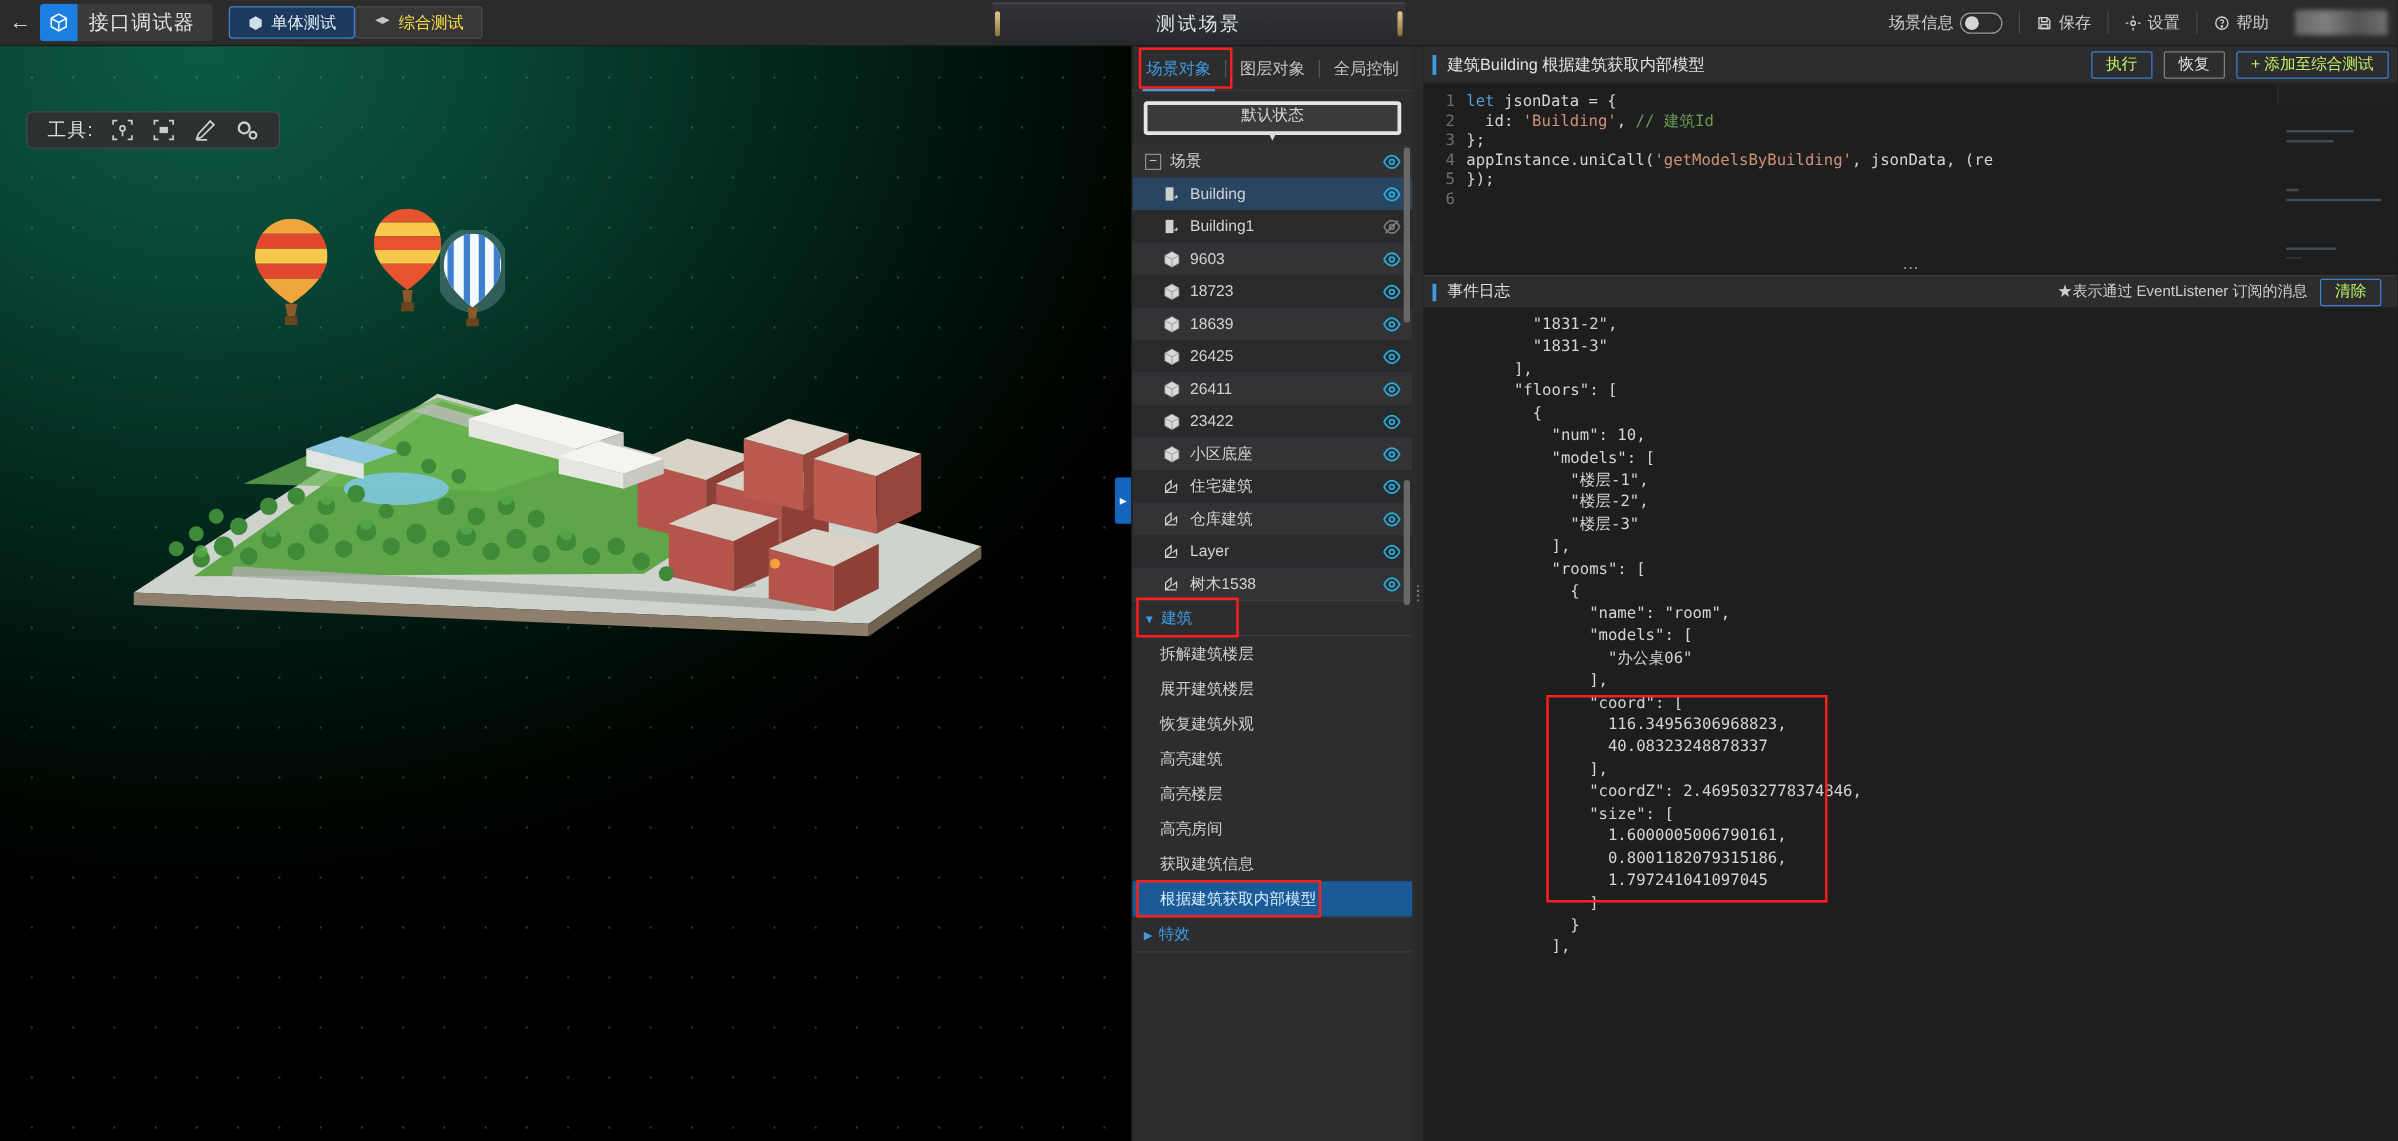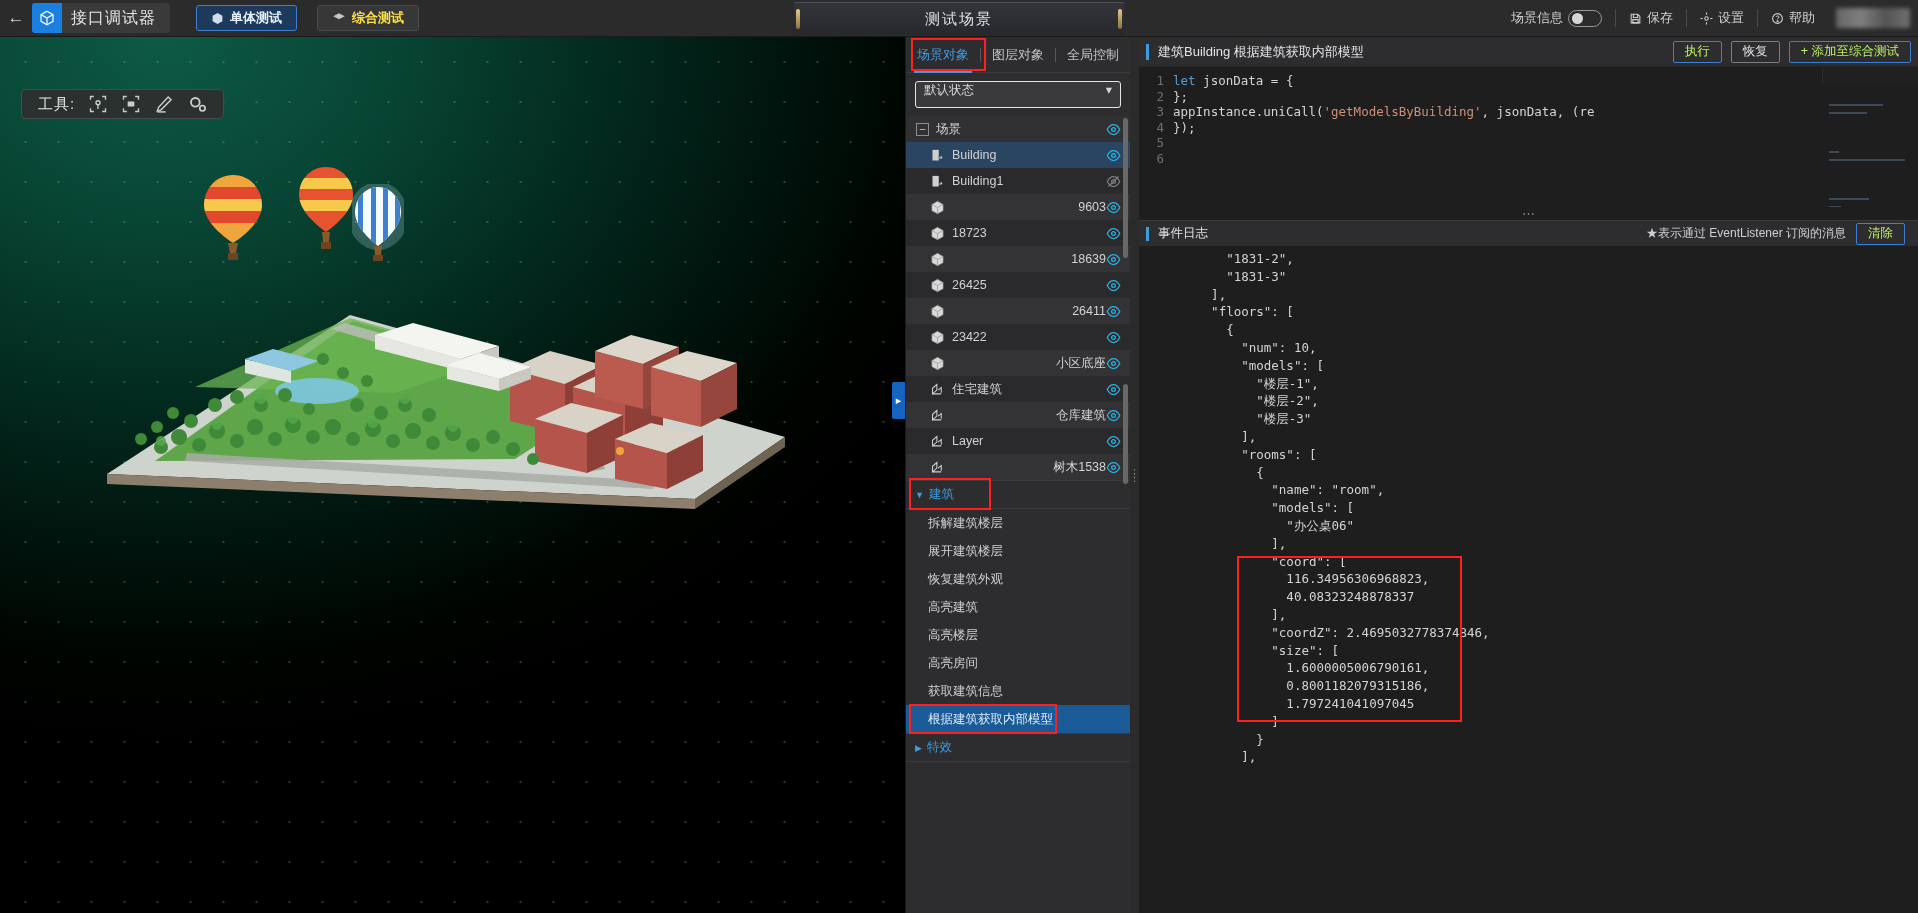--- a/index.html
+++ b/index.html
@@ -27,21 +27,21 @@
   .brand {
     display: flex; align-items: center; height: 30px;
     background: #3a3a3a; border-radius: 3px; padding-right: 14px; overflow: hidden;
   }
   .brand-logo {
     width: 30px; height: 30px; background: #1a7fe0;
     display: flex; align-items: center; justify-content: center;
   }
   .brand-name { font-size: 16px; color: #e3e3e3; padding-left: 9px; letter-spacing: 1px; }
 
-  .mode-btns { display: flex; gap: 20px; margin-left: 26px; font-weight: bold; }
+  .mode-btns { display: flex; gap: 0; margin-left: 13px; }
   .mode-btn {
     height: 26px; padding: 0 14px; display: flex; align-items: center; gap: 6px;
     font-size: 13px; border-radius: 3px; cursor: pointer; white-space: nowrap;
   }
   .mode-btn.active { background: #1d3a5c; border: 1px solid #3d7fd0; color: #e6f0fb; }
   .mode-btn.inactive { background: #373737; border: 1px solid #4a4a4a; color: #fde047; }
 
   .scene-title-wrap {
     position: absolute; left: 50%; transform: translateX(-50%);
     top: 2px; width: 330px; height: 33px;
@@ -119,34 +119,34 @@
     height: 36px; line-height: 36px; position: relative;
   }
   .scene-tab.active { color: #3e9bdf; }
   .scene-tab.active:after {
     content:""; position:absolute; left: 8px; right: 8px; bottom: 0; height: 2px; background: #3e9bdf;
   }
   .tab-div { width:1px; height:14px; background:#575757; }
   .hl-red { position: absolute; border: 2px solid #ff1f1f; pointer-events:none; z-index: 9; }
 
   .state-select {
-    margin: 8px 9px; height: 27px; background: #3a3a3c; border: 1px solid #e5e5e5; border-radius: 3px;
-    display:flex; align-items:flex-start; justify-content: space-between; padding: 0 8px; cursor: pointer;
+    margin: 8px 9px; height: 27px; background: #3a3a3c; border: 3px solid #e5e5e5; border-radius: 3px;
+    display:flex; align-items:center; justify-content: space-between; padding: 0 8px; cursor: pointer; flex-direction: column;
   }
   .state-select span { font-size: 12.5px; color: #d6d6d6; }
   .chev { color:#b5b5b5; font-size: 11px; }
 
   .tree { flex: 1; overflow: hidden; position: relative; }
   .tree-scroll { height: 100%; overflow: hidden; }
   .tree-row {
     height: 26px; display:flex; align-items:center; padding-left: 10px; padding-right: 9px;
     font-size: 12.5px; color: #d2d2d2; cursor: pointer; position: relative;
   }
   .tree-row.root { background: #313134; }
-  .tree-row.alt  { background: #333336; text-align: right; }
+  .tree-row.alt  { background: #333336; }
   .tree-row.dark { background: #2a2a2d; }
   .tree-row.sel  { background: #2a4561; }
   .tree-row .label { flex: 1; padding-left: 7px; white-space: nowrap; overflow: hidden; }
   .tree-row .indent { width: 14px; }
   .eye { width: 15px; height: 15px; color: #22b4e8; flex: 0 0 auto; }
   .eye.off { color: #7b7b7b; }
   .ico { width: 15px; height: 15px; flex: 0 0 auto; }
   .minus-box {
     width:13px; height:13px; border:1px solid #8d8d8d; display:flex; align-items:center; justify-content:center;
     font-size:11px; line-height: 1; color:#cfcfcf;
@@ -755,20 +755,21 @@
         <div class="gutter">
           <div>1</div>
           <div>2</div>
           <div>3</div>
           <div>4</div>
           <div>5</div>
           <div>6</div>
         </div>
         <div class="code-lines">
           <div><span class="k-kw">let</span> <span class="k-pl">jsonData = {</span></div>
+          <div><span class="k-pl">  id: </span><span class="k-str">'Building'</span><span class="k-pl">, </span><span class="k-com">// 建筑Id</span></div>
           <div><span class="k-pl">};</span></div>
           <div><span class="k-pl">appInstance.uniCall(</span><span class="k-str">'getModelsByBuilding'</span><span class="k-pl">, jsonData, (re</span></div>
           <div><span class="k-pl">});</span></div>
           <div class="minimap">
             <div class="mm" style="width:54px"></div><div class="mm" style="width:38px"></div>
             <div class="mm" style="width:10px"></div><div class="mm" style="width:76px"></div>
             <div class="mm" style="width:40px"></div><div class="mm" style="width:12px"></div>
           </div>
         </div>
       </div>

